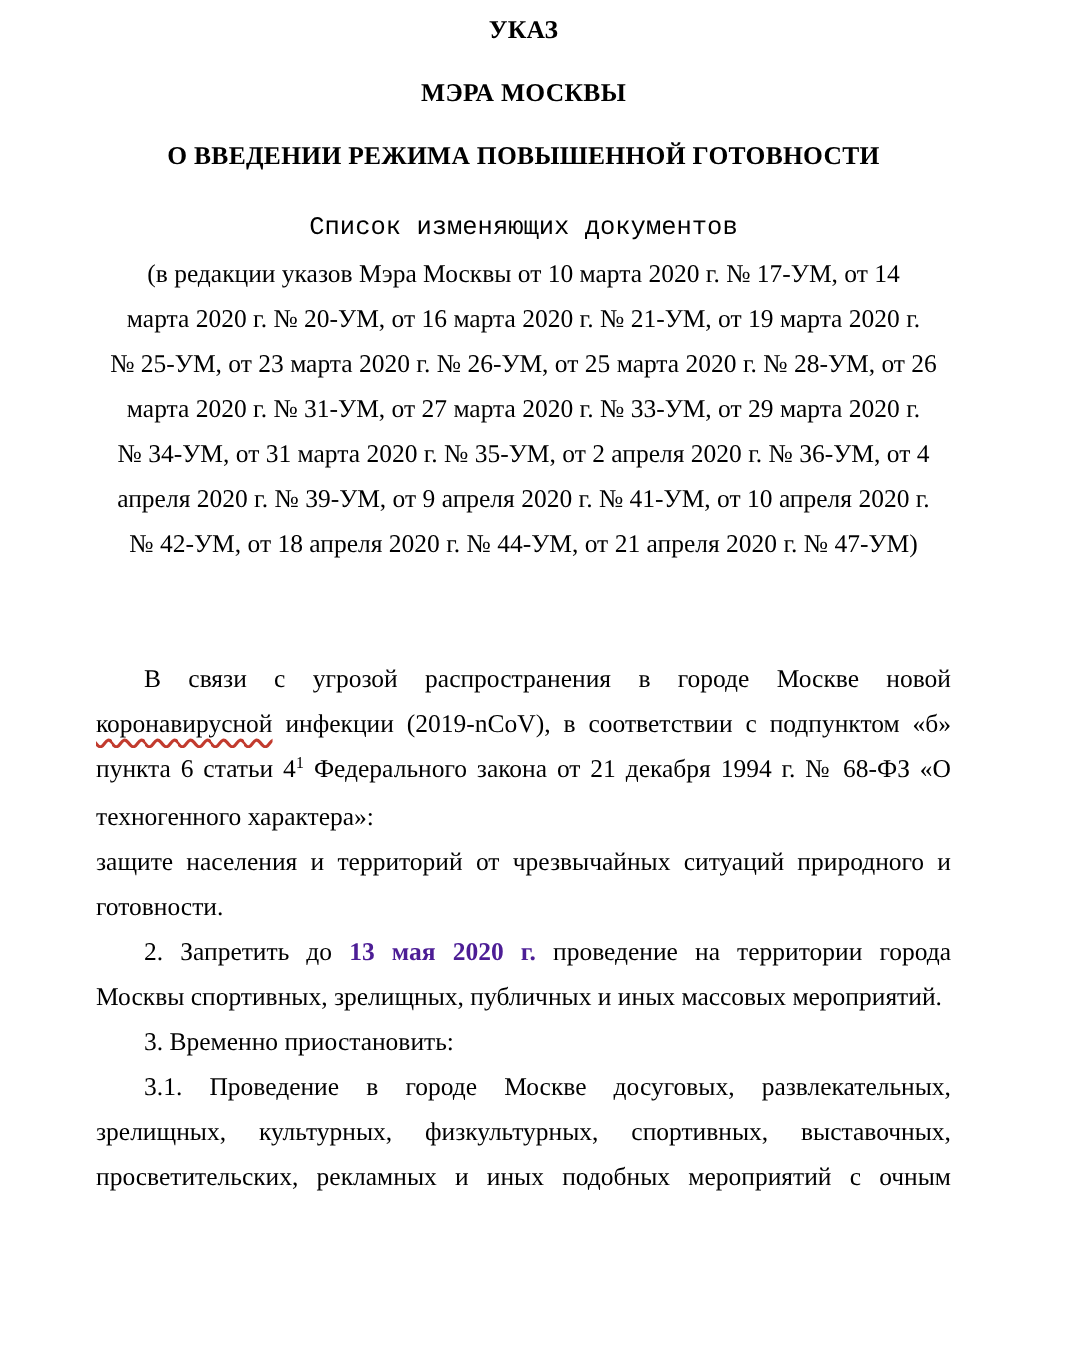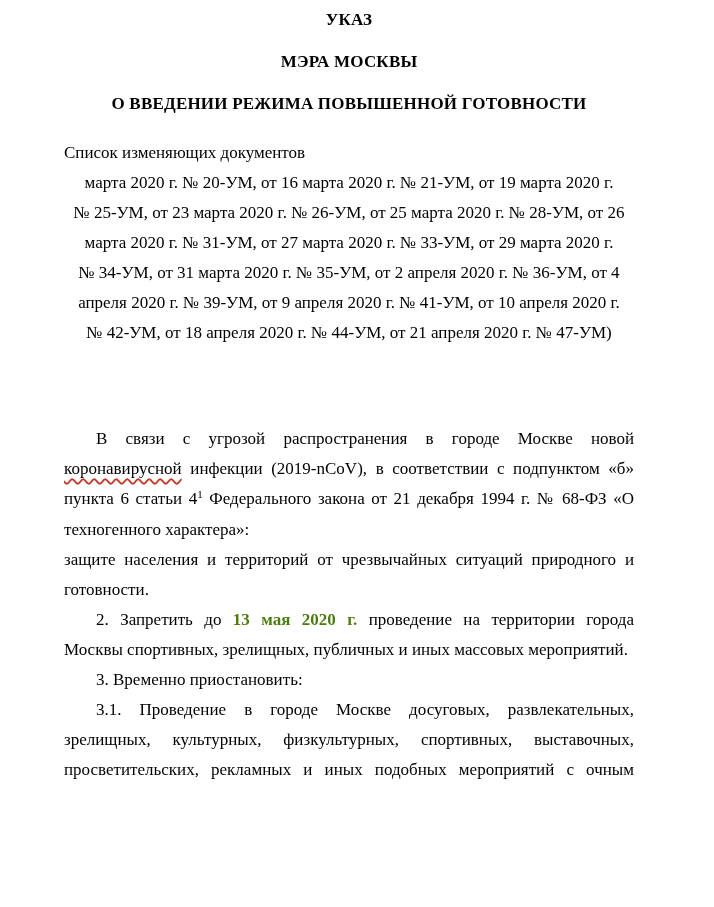--- a/index.html
+++ b/index.html
@@ -23,51 +23,52 @@
     font-weight: bold;
     text-align: center;
     line-height: 30px;
     margin-bottom: 12px;
     letter-spacing: 0.2px;
   }
   .amendments {
     margin-top: 19px;
   }
   .amend-caption {
-    text-align: left;
+    text-align: center;
     line-height: 30px;
+    font-family: Liberation Mono, monospace;
   }
   .amend-line {
     text-align: center;
     line-height: 30px;
     white-space: nowrap;
   }
   .body-text {
-    margin-top: 76px;
+    margin-top: 60px;
   }
   .line {
     line-height: 30px;
     text-align: justify;
     text-align-last: justify;
   }
   .line.lastline {
     text-align-last: left;
   }
   .line.firstline {
     text-indent: 32px;
   }
   .misspelled {
     text-decoration-line: underline;
     text-decoration-style: wavy;
     text-decoration-color: #c23b2e;
     text-decoration-thickness: 2px;
     text-underline-offset: 4px;
   }
   .reddate {
-    color: #4d7c0f;
+    color: #4c1d95;
     font-weight: bold;
   }
   .sup {
     font-size: 11px;
     position: relative;
     top: -6px;
   }
 </style>
 </head>
 <body>
@@ -76,20 +77,21 @@
 
   <div class="title-block">
     <div class="title-line">УКАЗ</div>
     <div class="title-line">МЭРА МОСКВЫ</div>
     <div class="title-line">О ВВЕДЕНИИ РЕЖИМА ПОВЫШЕННОЙ ГОТОВНОСТИ</div>
   </div>
 
   <div class="amendments">
     <div class="amend-caption">Список изменяющих документов</div>
     <div id="amend-lines">
+        <div class="amend-line">(в редакции указов Мэра Москвы от 10 марта 2020 г. № 17-УМ, от 14</div>
         <div class="amend-line">марта 2020 г. № 20-УМ, от 16 марта 2020 г. № 21-УМ, от 19 марта 2020 г.</div>
         <div class="amend-line">№ 25-УМ, от 23 марта 2020 г. № 26-УМ, от 25 марта 2020 г. № 28-УМ, от 26</div>
         <div class="amend-line">марта 2020 г. № 31-УМ, от 27 марта 2020 г. № 33-УМ, от 29 марта 2020 г.</div>
         <div class="amend-line">№ 34-УМ, от 31 марта 2020 г. № 35-УМ, от 2 апреля 2020 г. № 36-УМ, от 4</div>
         <div class="amend-line">апреля 2020 г. № 39-УМ, от 9 апреля 2020 г. № 41-УМ, от 10 апреля 2020 г.</div>
         <div class="amend-line">№ 42-УМ, от 18 апреля 2020 г. № 44-УМ, от 21 апреля 2020 г. № 47-УМ)</div>
       </div>
   </div>
 
   <div class="body-text" id="body-text">

